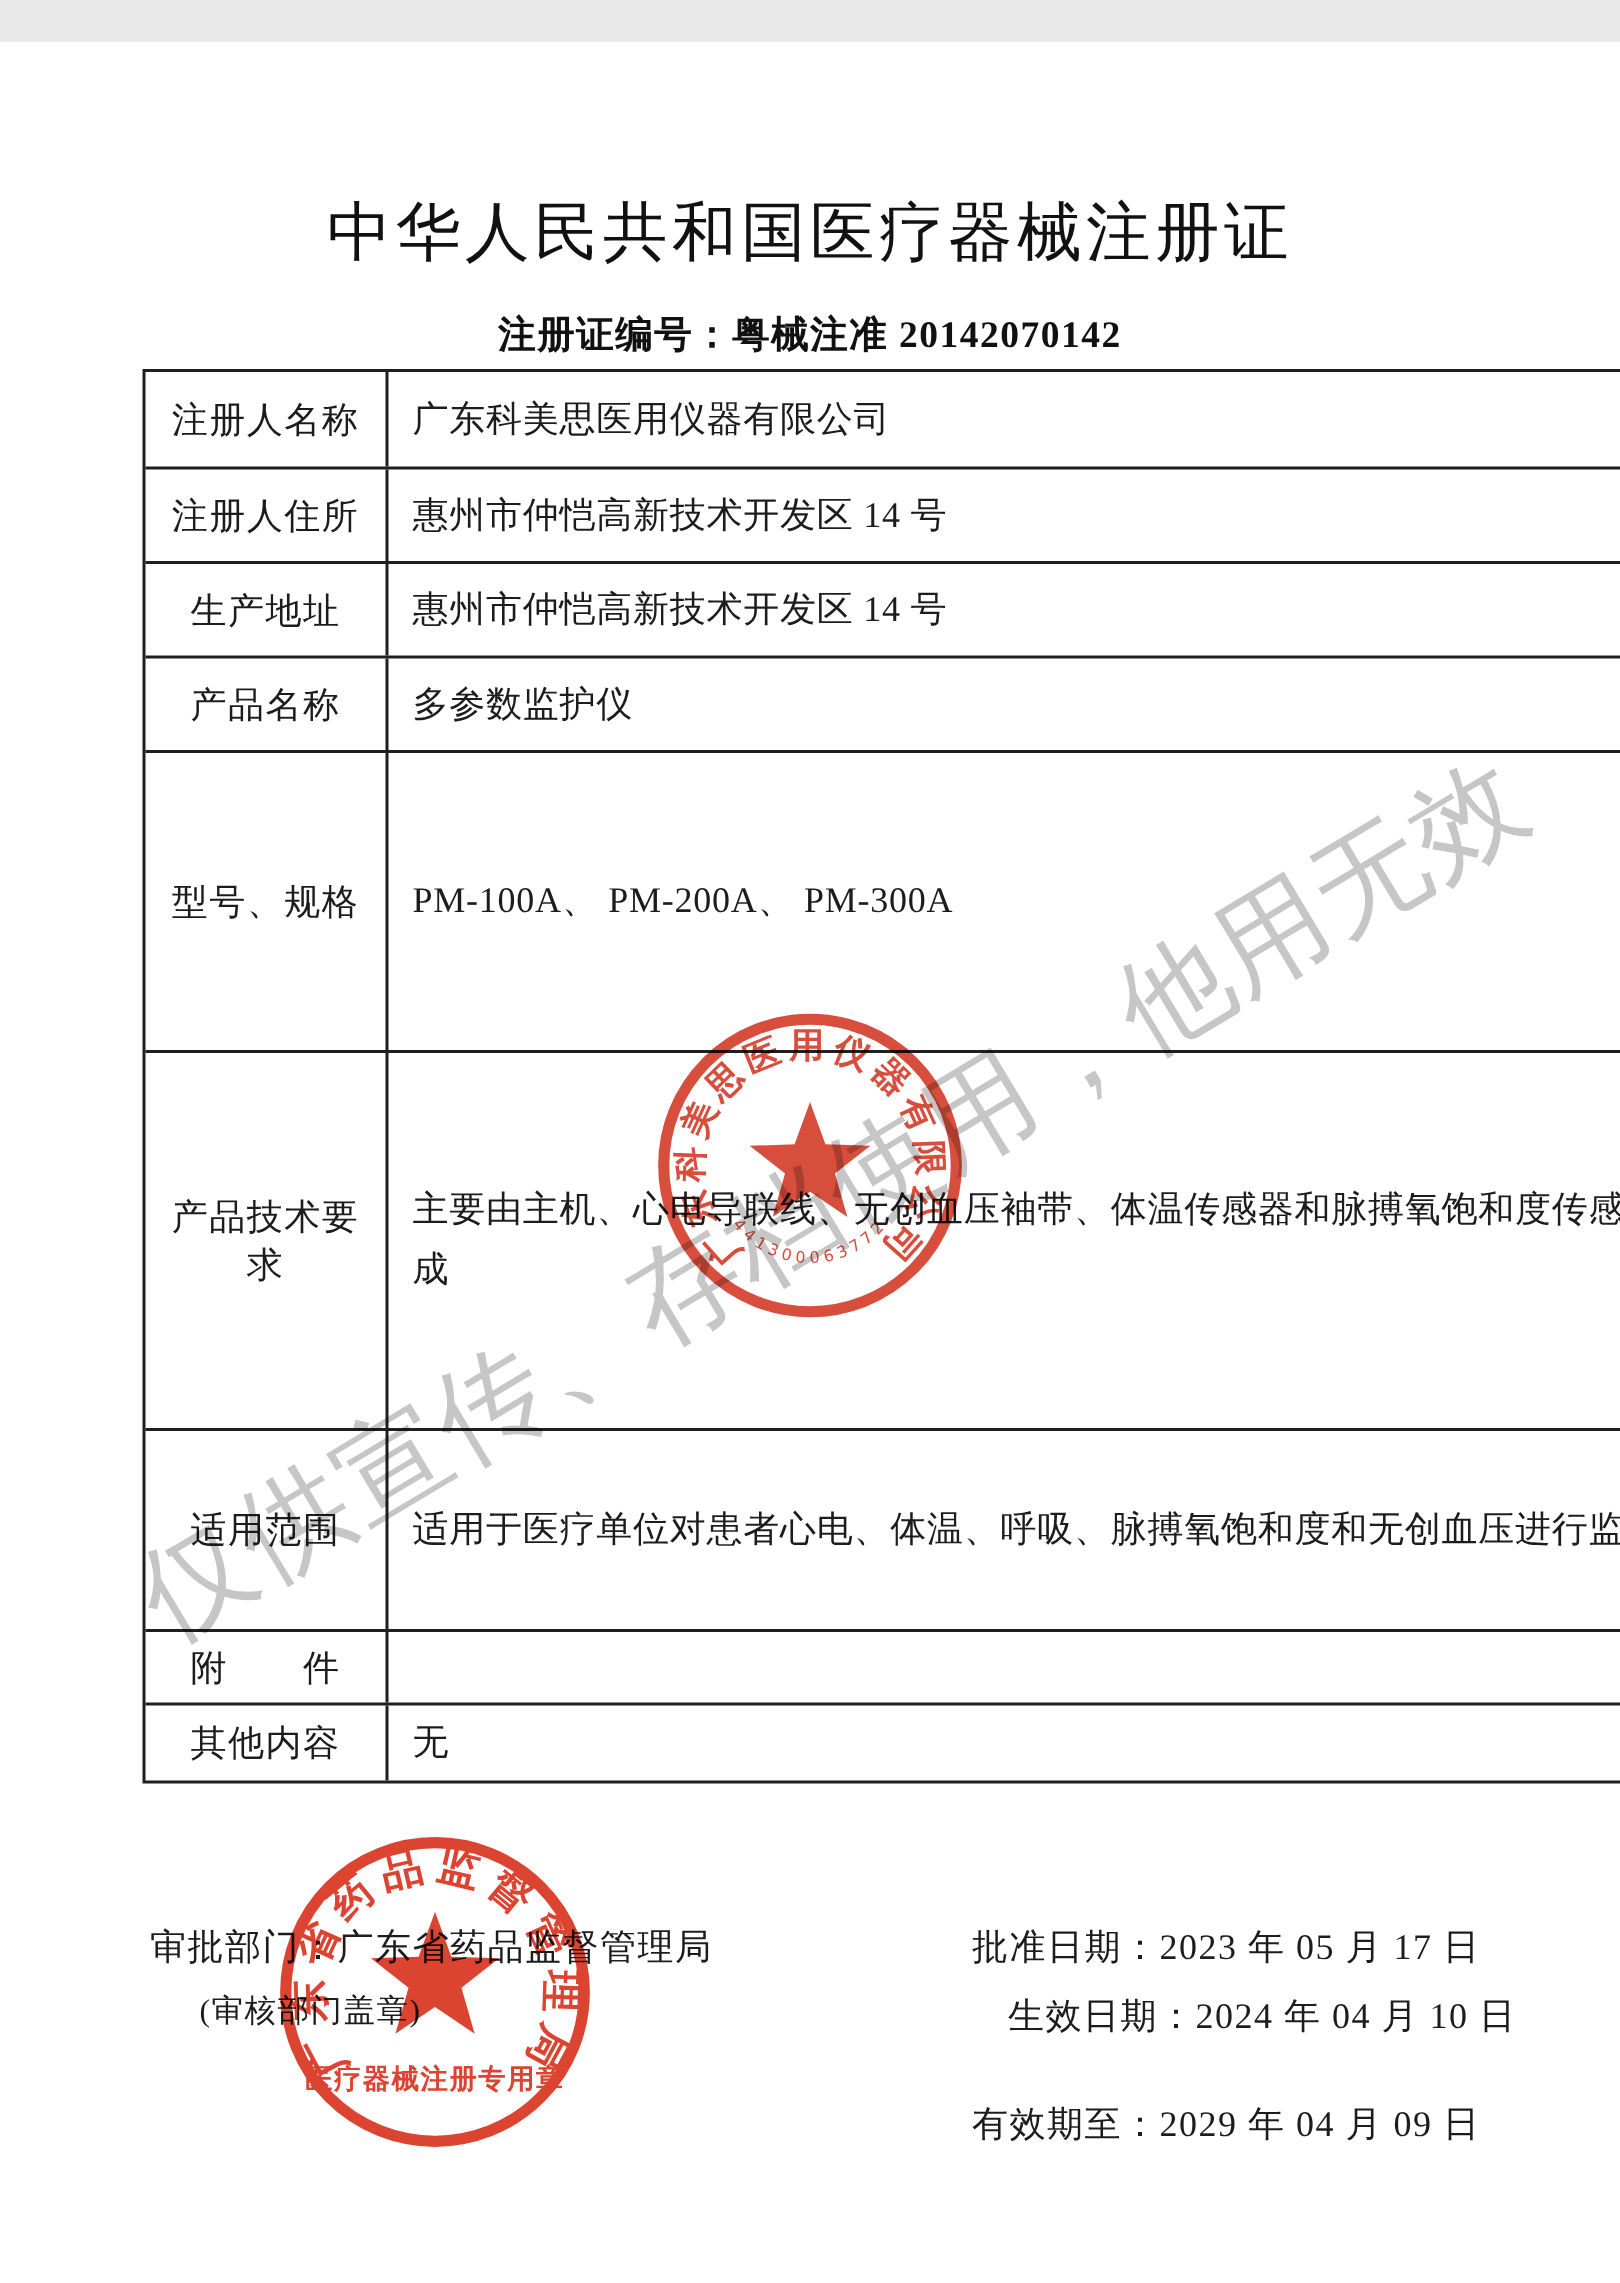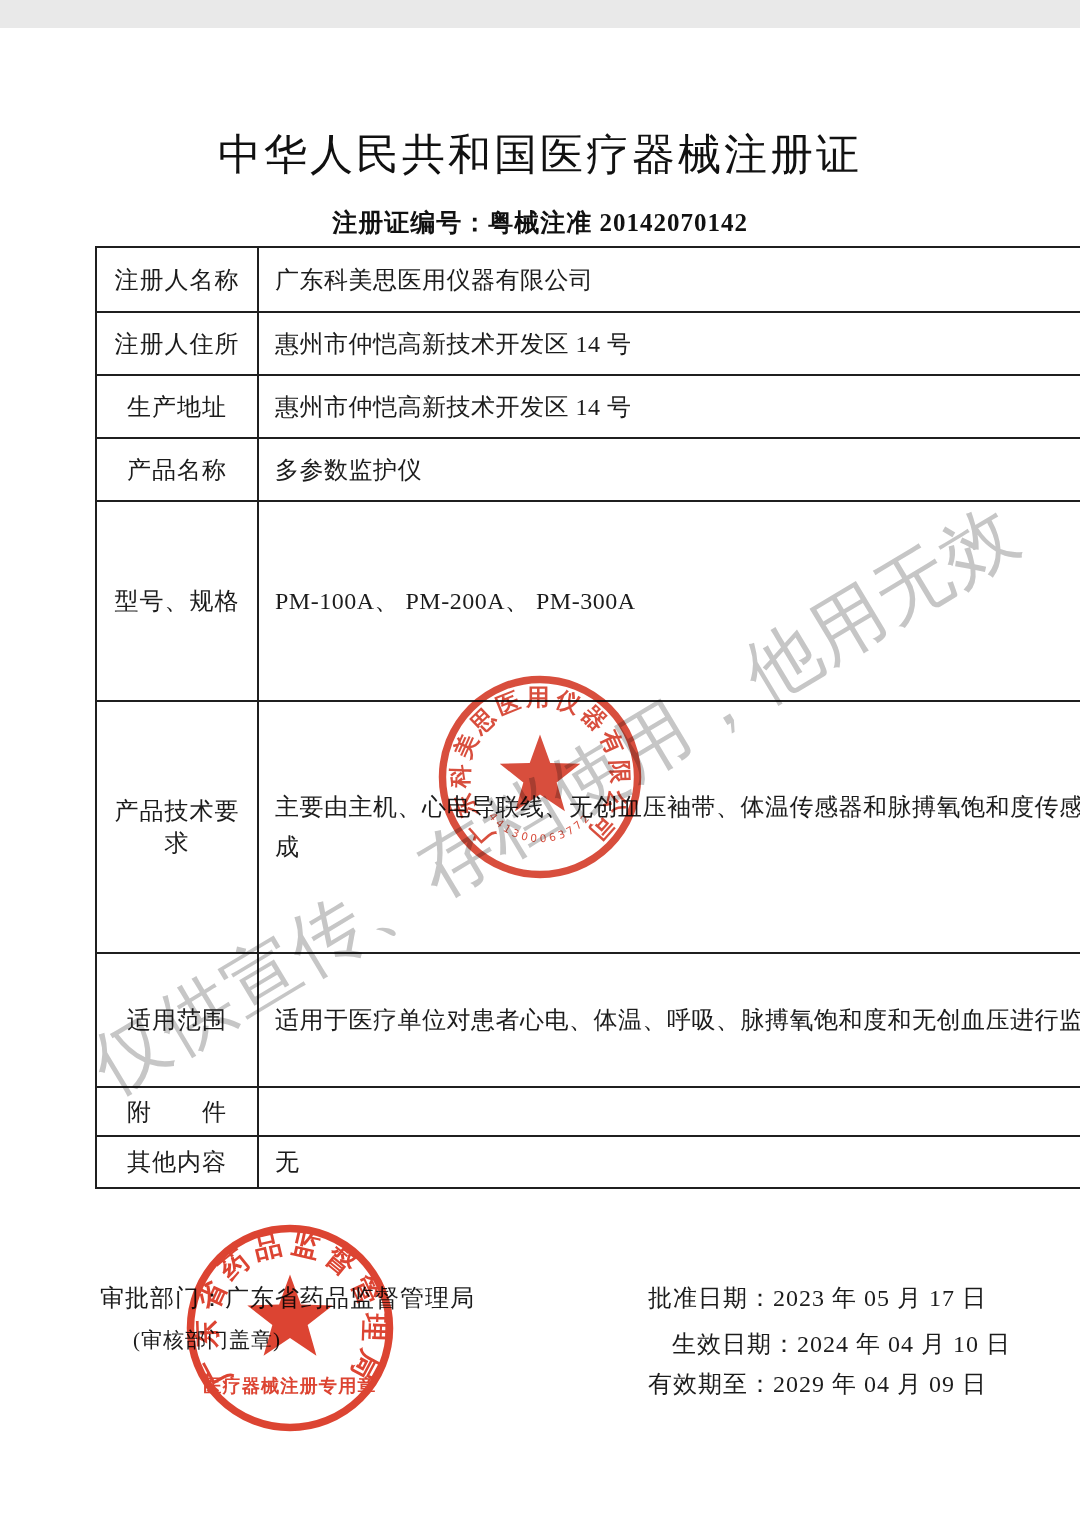--- a/index.html
+++ b/index.html
@@ -35,21 +35,21 @@
     padding:4px 16px;font-size:24px;line-height:40px;letter-spacing:0.5px;
   }
   .rh1{height:63px}.rh2{height:63px}.rh3{height:63px}.rh4{height:63px}
   .rh5{height:200px}.rh6{height:252px}.rh7{height:134px}.rh8{height:49px}
   .rh9{height:52px}.rh10{height:62px}
   .footer-line{position:absolute;font-size:24px;letter-spacing:1px;white-space:nowrap;}
   .fl-dept{left:100px;top:1282px;}
   .fl-sealnote{left:133px;top:1326px;font-size:21px;}
   .fl-approve{left:648px;top:1282px;}
   .fl-effect{left:648px;top:1328px;margin-left:24px;}
-  .fl-expire{left:648px;top:1368px;}
+  .fl-expire{left:648px;top:1400px;}
   .watermark{
     position:absolute;left:556px;top:800px;
     transform:translate(-50%,-50%) rotate(-31deg);
     font-size:74px;font-weight:500;letter-spacing:2px;white-space:nowrap;
     color:#8d8d8d;opacity:0.5;z-index:3;pointer-events:none;
     mix-blend-mode:multiply;
   }
   .stamp{position:absolute;z-index:4;mix-blend-mode:multiply;pointer-events:none;}
   .stamp-company{left:434px;top:671px;width:212px;height:212px;opacity:0.9;}
   .stamp-authority{left:183px;top:1221px;width:214px;height:214px;opacity:0.93;}

